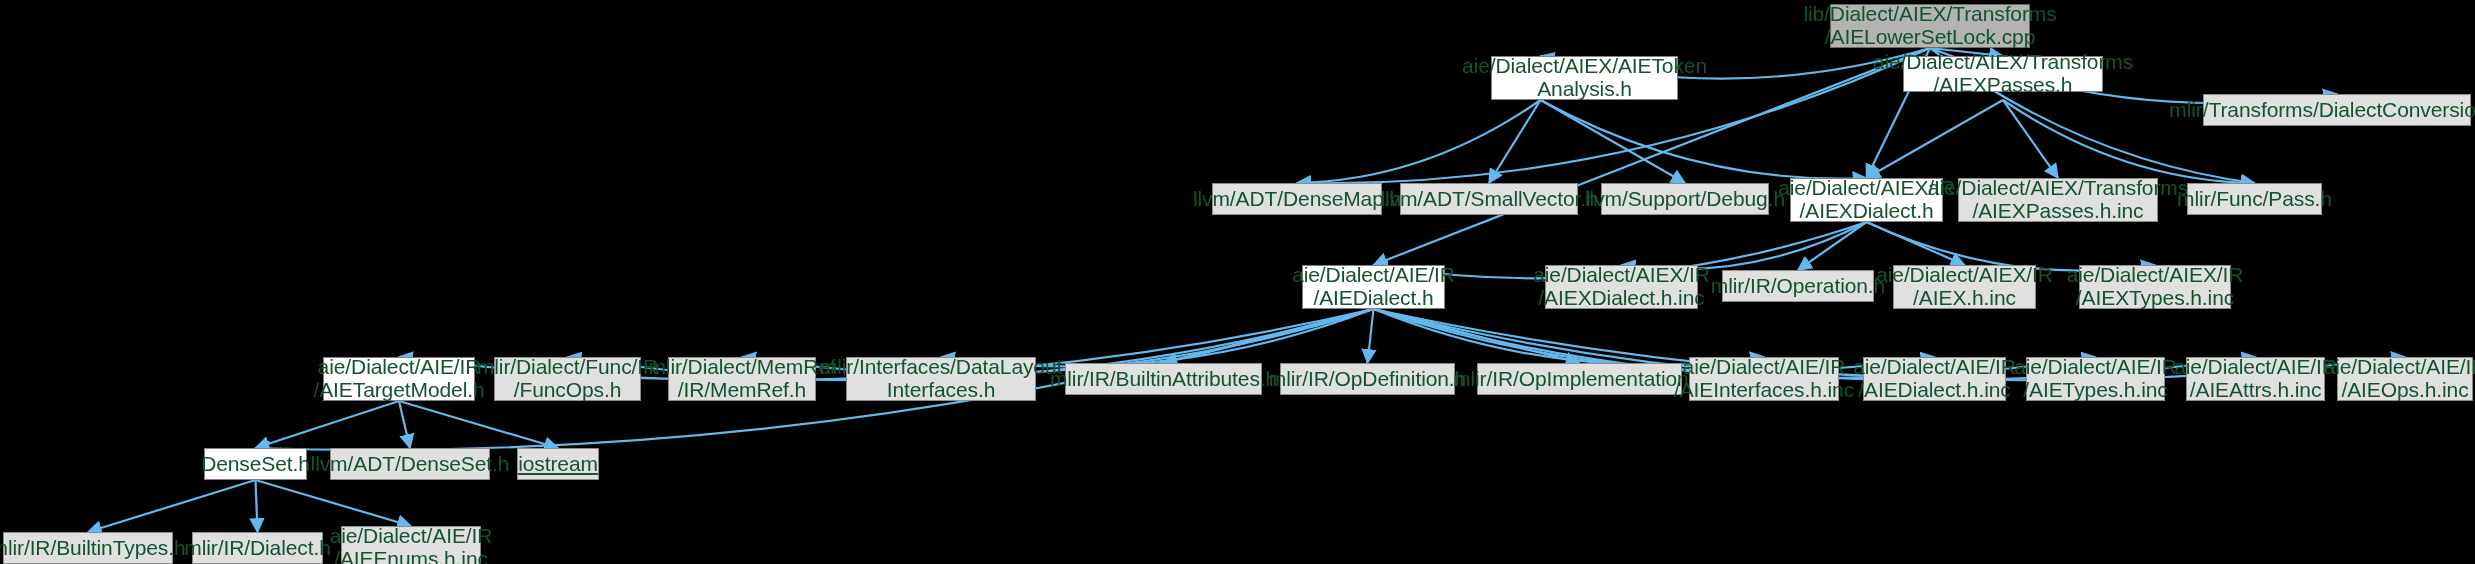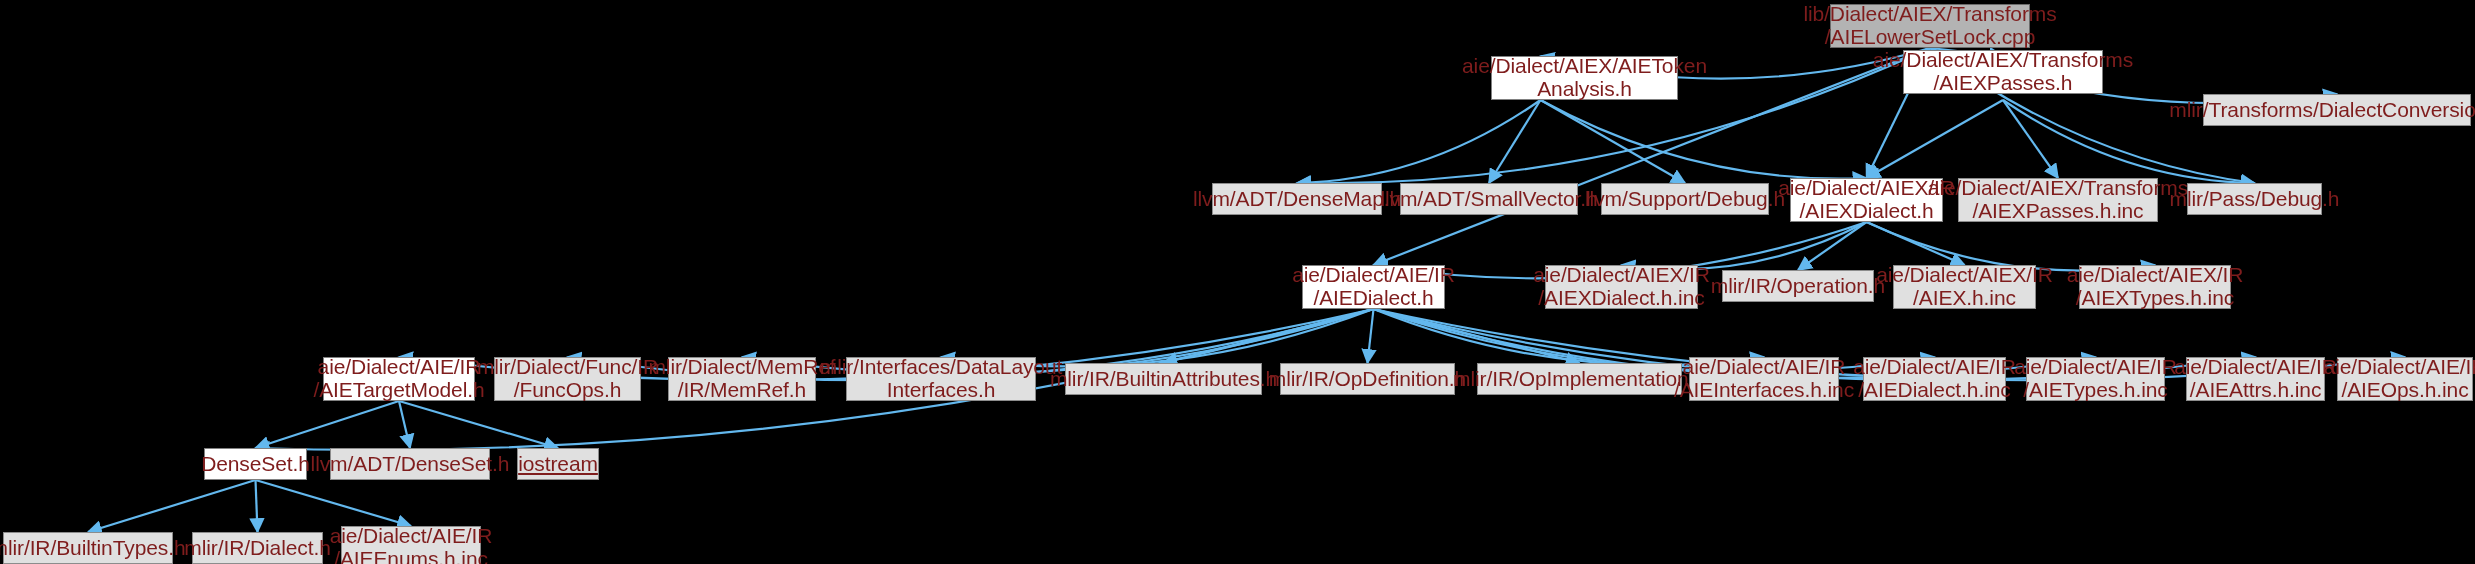--- a/index.html
+++ b/index.html
@@ -23,21 +23,21 @@
     height: 564px;
     pointer-events: none;
   }
   .node {
     position: absolute;
     box-sizing: border-box;
     display: flex;
     align-items: center;
     justify-content: center;
     text-align: center;
-    color: #7f1d1d;
+    color: #14532d;
     font-size: 21px;
     line-height: 1.08;
     border: 1px solid #808080;
     white-space: pre-line;
     letter-spacing: -0.1px;
     padding: 0 6px;
   }
   .node.dep {           
     background: #e0e0e0;
     border-color: #8c8c8c;
@@ -98,31 +98,31 @@
       <path d="M 399 401 Q 478.5 424.5 558 448" fill="none" stroke="#63b8ee" stroke-width="2.2" marker-end="url(#arrow)"></path>
       <path d="M 255.5 480 Q 171.75 506 88 532" fill="none" stroke="#63b8ee" stroke-width="2.2" marker-end="url(#arrow)"></path>
       <path d="M 255.5 480 Q 256.5 506 257.5 532" fill="none" stroke="#63b8ee" stroke-width="2.2" marker-end="url(#arrow)"></path>
       <path d="M 255.5 480 Q 333.25 503 411 526" fill="none" stroke="#63b8ee" stroke-width="2.2" marker-end="url(#arrow)"></path>
     </svg>
   <div id="nodes-layer">
       <div class="node root" style="left: 1830px; top: 4px; width: 200px; height: 44px;">lib/Dialect/AIEX/Transforms
 /AIELowerSetLock.cpp</div>
       <div class="node hdr" style="left: 1447px; top: 56px; width: 187px; height: 44px; margin-left: 44px;">aie/Dialect/AIEX/AIEToken
 Analysis.h</div>
-      <div class="node hdr" style="left: 1903px; top: 50px; width: 200px; height: 44px;">aie/Dialect/AIEX/Transforms
+      <div class="node hdr" style="left: 1903px; top: 56px; width: 200px; height: 36px;">aie/Dialect/AIEX/Transforms
 /AIEXPasses.h</div>
       <div class="node dep" style="left: 2203px; top: 94px; width: 268px; height: 32px;">mlir/Transforms/DialectConversion.h</div>
       <div class="node dep" style="left: 1212px; top: 183px; width: 170px; height: 32px;">llvm/ADT/DenseMap.h</div>
       <div class="node dep" style="left: 1400px; top: 183px; width: 178px; height: 32px;">llvm/ADT/SmallVector.h</div>
       <div class="node dep" style="left: 1601px; top: 183px; width: 168px; height: 32px;">llvm/Support/Debug.h</div>
       <div class="node hdr" style="left: 1790px; top: 178px; width: 153px; height: 44px;">aie/Dialect/AIEX/IR
 /AIEXDialect.h</div>
       <div class="node dep" style="left: 1958px; top: 178px; width: 200px; height: 44px;">aie/Dialect/AIEX/Transforms
 /AIEXPasses.h.inc</div>
-      <div class="node dep" style="left: 2187px; top: 183px; width: 135px; height: 32px;">mlir/Pass/Debug.h</div>
+      <div class="node dep" style="left: 2187px; top: 183px; width: 135px; height: 32px;">mlir/Func/Pass.h</div>
       <div class="node hdr" style="left: 1302px; top: 265px; width: 143px; height: 44px;">aie/Dialect/AIE/IR
 /AIEDialect.h</div>
       <div class="node dep" style="left: 1545px; top: 265px; width: 153px; height: 44px;">aie/Dialect/AIEX/IR
 /AIEXDialect.h.inc</div>
       <div class="node dep" style="left: 1722px; top: 270px; width: 152px; height: 32px;">mlir/IR/Operation.h</div>
       <div class="node dep" style="left: 1893px; top: 265px; width: 143px; height: 44px;">aie/Dialect/AIEX/IR
 /AIEX.h.inc</div>
       <div class="node dep" style="left: 2079px; top: 265px; width: 152px; height: 44px;">aie/Dialect/AIEX/IR
 /AIEXTypes.h.inc</div>
       <div class="node hdr" style="left: 323px; top: 357px; width: 152px; height: 44px;">aie/Dialect/AIE/IR

